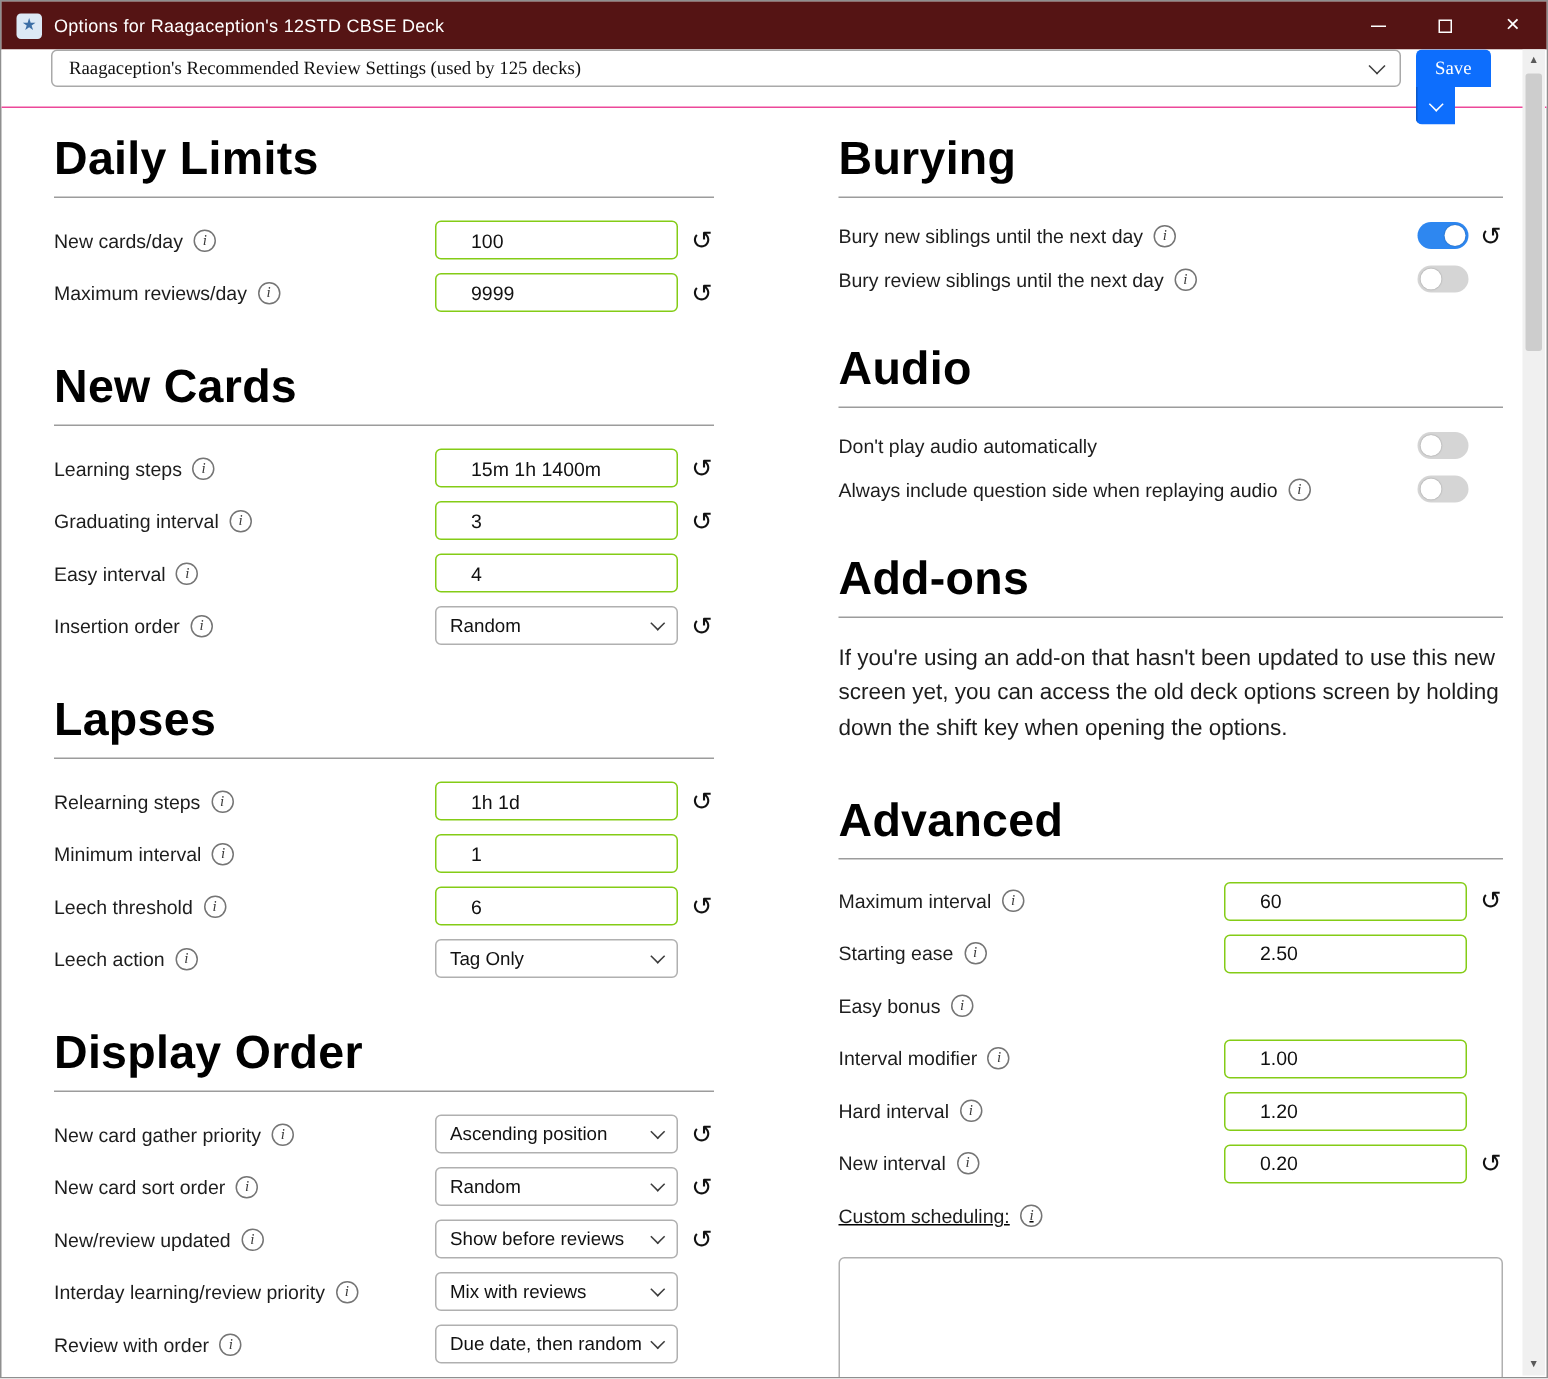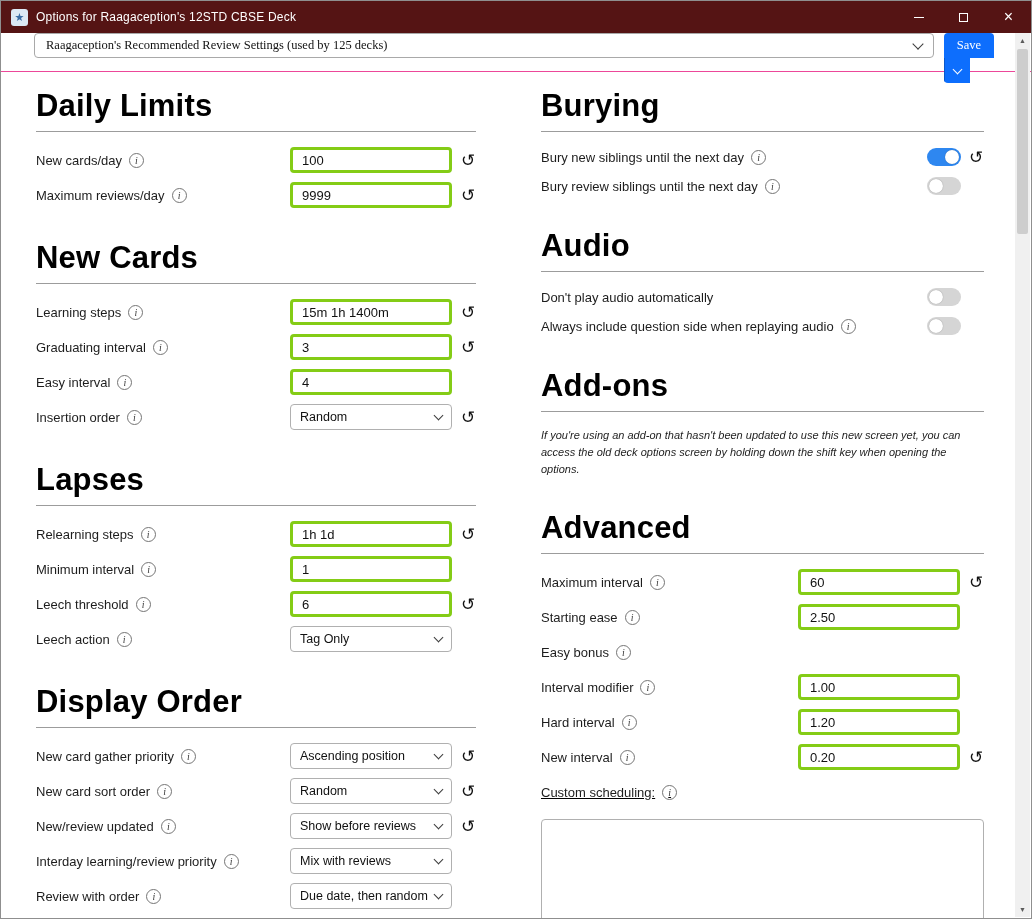--- a/index.html
+++ b/index.html
@@ -34,53 +34,53 @@
     width:26px; height:25px; display:flex; align-items:center; justify-content:center;
     cursor:pointer; }
 
   .chev { display:inline-block; width:8px; height:8px; border-right:1.6px solid #3c3c3c;
     border-bottom:1.6px solid #3c3c3c; transform:rotate(45deg); margin-bottom:3px; }
   .chev.small { width:7px; height:7px; }
   .chev.white { border-color:#fff; width:7px; height:7px; }
 
   
   .content { flex:1; overflow:hidden; padding:16px 0 0 35px; display:grid;
-    grid-template-columns:440px 443px; column-gap:65px; align-content:start; }
+    grid-template-columns:440px 443px; column-gap:83px; align-content:start; }
   .col { min-width:0; }
   .sec { margin-bottom:32px; }
   .sec-title { font-size:31px; font-weight:600; color:#000; letter-spacing:.2px; }
   .rule { height:1px; background:#9c9c9c; margin:7px 0 15px; }
 
   .row { display:flex; align-items:center; margin-bottom:9px; min-height:26px; }
   .row.trow { min-height:20px; margin-bottom:9px; }
   .lab { flex:1; display:flex; align-items:center; gap:7px; font-size:13px; color:#1d1d1d; }
   .info-icon { width:15px; height:15px; border:1px solid #757575; border-radius:50%;
     font-size:10px; font-style:italic; font-family:"Liberation Serif", serif;
     display:flex; align-items:center; justify-content:center; color:#3a3a3a;
     flex-shrink:0; cursor:pointer; }
   .ctl { width:186px; display:flex; align-items:center; gap:8px; flex-shrink:0; }
-  .tin { width:162px; height:26px; border:3px solid #84cc16; border-radius:4px;
-    padding:0 9px; font-size:13px; font-family:inherit; color:#111; outline:none; }
+  .tin { width:162px; height:26px; border:1px solid #84cc16; border-radius:4px;
+    padding:0 23px; font-size:13px; font-family:inherit; color:#111; outline:none; }
   .sel { width:162px; height:26px; border:1px solid #b0b0b0; border-radius:4px;
     padding:0 9px; font-size:12.5px; color:#111; background:#fff; display:flex;
     align-items:center; cursor:pointer; }
   .sel .chev { margin-left:auto; }
   .revert { font-size:17px; color:#111; line-height:1; cursor:pointer; width:16px;
     text-align:center; }
   .revert-slot { width:16px; }
 
   .tctl { margin-left:auto; display:flex; align-items:center; gap:7px; }
   .toggle { width:34px; height:18px; border-radius:9px; background:#d5d5d5;
     position:relative; display:inline-block; cursor:pointer; transition:none; }
   .toggle .knob { width:14px; height:14px; border-radius:50%; background:#fff;
     position:absolute; top:2px; left:2px; box-shadow:0 0 1px rgba(0,0,0,.4); }
   .toggle.on { background:#2e87f0; }
   .toggle.on .knob { left:auto; right:2px; }
 
-  .para { font-size:11px; line-height:1.55; color:#1d1d1d;font-style:italic; }
+  .para { font-size:15px; line-height:1.55; color:#1d1d1d; }
 
   .cs-label-row { margin-top:4px; margin-bottom:14px;text-decoration:underline; }
   .cs-textarea { width:443px; height:160px; border:1px solid #b0b0b0; border-radius:4px;
     resize:none; font-family:inherit; font-size:13px; padding:6px 8px; outline:none; }
 
   
   .scrollbar { position:absolute; top:32px; right:1px; bottom:1px; width:15px;
     background:#f0f0f0; display:flex; flex-direction:column; align-items:center; }
   .sb-up,.sb-down { height:15px; width:15px; font-size:7px; color:#5a5a5a;
     display:flex; align-items:center; justify-content:center; cursor:pointer; }

